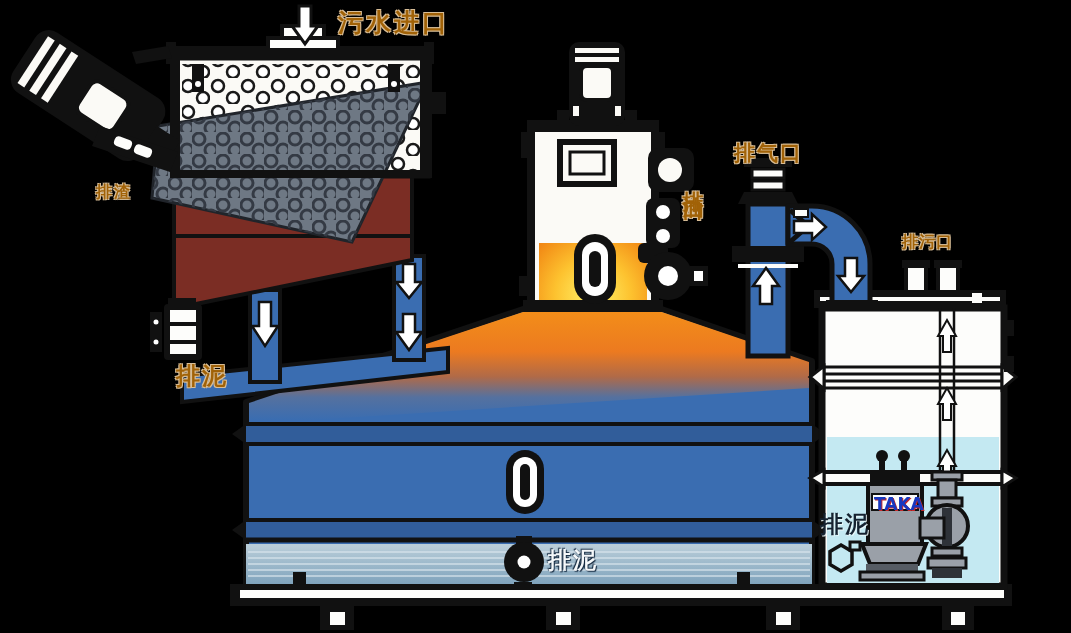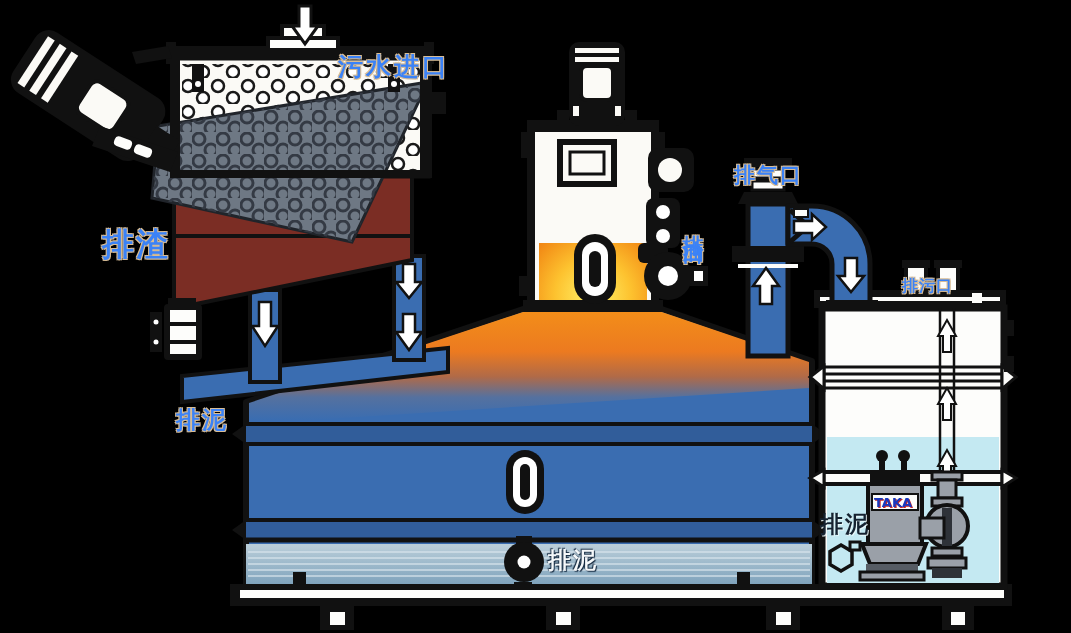--- a/index.html
+++ b/index.html
@@ -1,21 +1,21 @@
 <!DOCTYPE html>
 <html><head>
 <meta charset="utf-8">
 <style>
   html,body{margin:0;padding:0;background:#000;}
   #stage{position:relative;width:1071px;height:633px;background:#000;overflow:hidden;
          font-family:"DejaVu Sans",sans-serif;}
   #stage svg{position:absolute;left:0;top:0;}
   .lbl{position:absolute;font-weight:bold;white-space:nowrap;line-height:1.05;}
-  .emboss{color:#3b82f6;
-    text-shadow:-1px -1px 0 #d8bd96,1px -1px 0 #d8bd96,-1px 1px 0 #d8bd96,1px 1px 0 #d8bd96;margin-top:44px;}
+  .emboss{color:#a16207;
+    text-shadow:-1px -1px 0 #d8bd96,1px -1px 0 #d8bd96,-1px 1px 0 #d8bd96,1px 1px 0 #d8bd96;}
   .whitelbl{color:#f5f8fa;text-shadow:1px 1px 1px #10253c,-1px -1px 1px #10253c;}
   .darklbl{color:#152230;text-shadow:1px 1px 0 rgba(240,250,252,.85);}
   .brand{color:#1838bf;text-shadow:1px 1px 0 #c62828;}
   .vert{writing-mode:vertical-rl;letter-spacing:6px;}
 </style>
 </head>
 <body>
 
 <div id="stage">
 <svg width="1071" height="633" viewBox="0 0 1071 633">
@@ -299,21 +299,21 @@
     <path d="M788,206 L812,206 A58,58 0 0 1 870,264 L870,306 L832,306 L832,264 A20,20 0 0 0 812,244 L788,244 Z" fill="#3a6db1" stroke="#111" stroke-width="5" stroke-linejoin="round"></path>
     <polyline points="790,210 808,226 790,242" fill="none" stroke="#111" stroke-width="5"></polyline>
     <rect x="794" y="209" width="14" height="8" fill="#fdfdfb" stroke="#111" stroke-width="2"></rect>
     <polygon fill="#fff" stroke="#111" stroke-width="2.5" points="794,221 812,221 812,214 826,227 812,240 812,233 794,233"></polygon>
     <polygon fill="#fff" stroke="#111" stroke-width="2.5" points="845,258 857,258 857,276 864,276 851,292 838,276 845,276"></polygon>
     <rect x="826" y="300" width="52" height="10" fill="#111"></rect>
   </g>
 </svg>
 
 <div class="lbl emboss" style="left:338px;top:10px;font-size:25px;letter-spacing:3px">污水进口</div>
-<div class="lbl emboss" style="left:102px;top:184px;font-size:32px;letter-spacing:2px">排渣</div>
+<div class="lbl emboss" style="left:96px;top:184px;font-size:16px;letter-spacing:2px">排渣</div>
 <div class="lbl emboss" style="left:176px;top:364px;font-size:24px;letter-spacing:2px">排泥</div>
-<div class="lbl emboss" style="left:734px;top:120px;font-size:21px;letter-spacing:2px">排气口</div>
+<div class="lbl emboss" style="left:734px;top:142px;font-size:21px;letter-spacing:2px">排气口</div>
 <div class="lbl emboss vert" style="left:682px;top:174px;font-size:21px;height:96px">排油口</div>
 <div class="lbl emboss" style="left:902px;top:234px;font-size:16px;letter-spacing:1px">排污口</div>
 <div class="lbl whitelbl" style="left:548px;top:548px;font-size:23px;letter-spacing:2px">排泥</div>
 <div class="lbl darklbl" style="left:820px;top:512px;font-size:23px;letter-spacing:2px">排泥</div>
-<div class="lbl brand" style="left:874px;top:496px;width:22px;text-align:center;font-size:13px">TAKA</div>
+<div class="lbl brand" style="left:874px;top:496px;width:22px;text-align:center;font-size:17px">TAKA</div>
 </div>
 
 </body></html>

